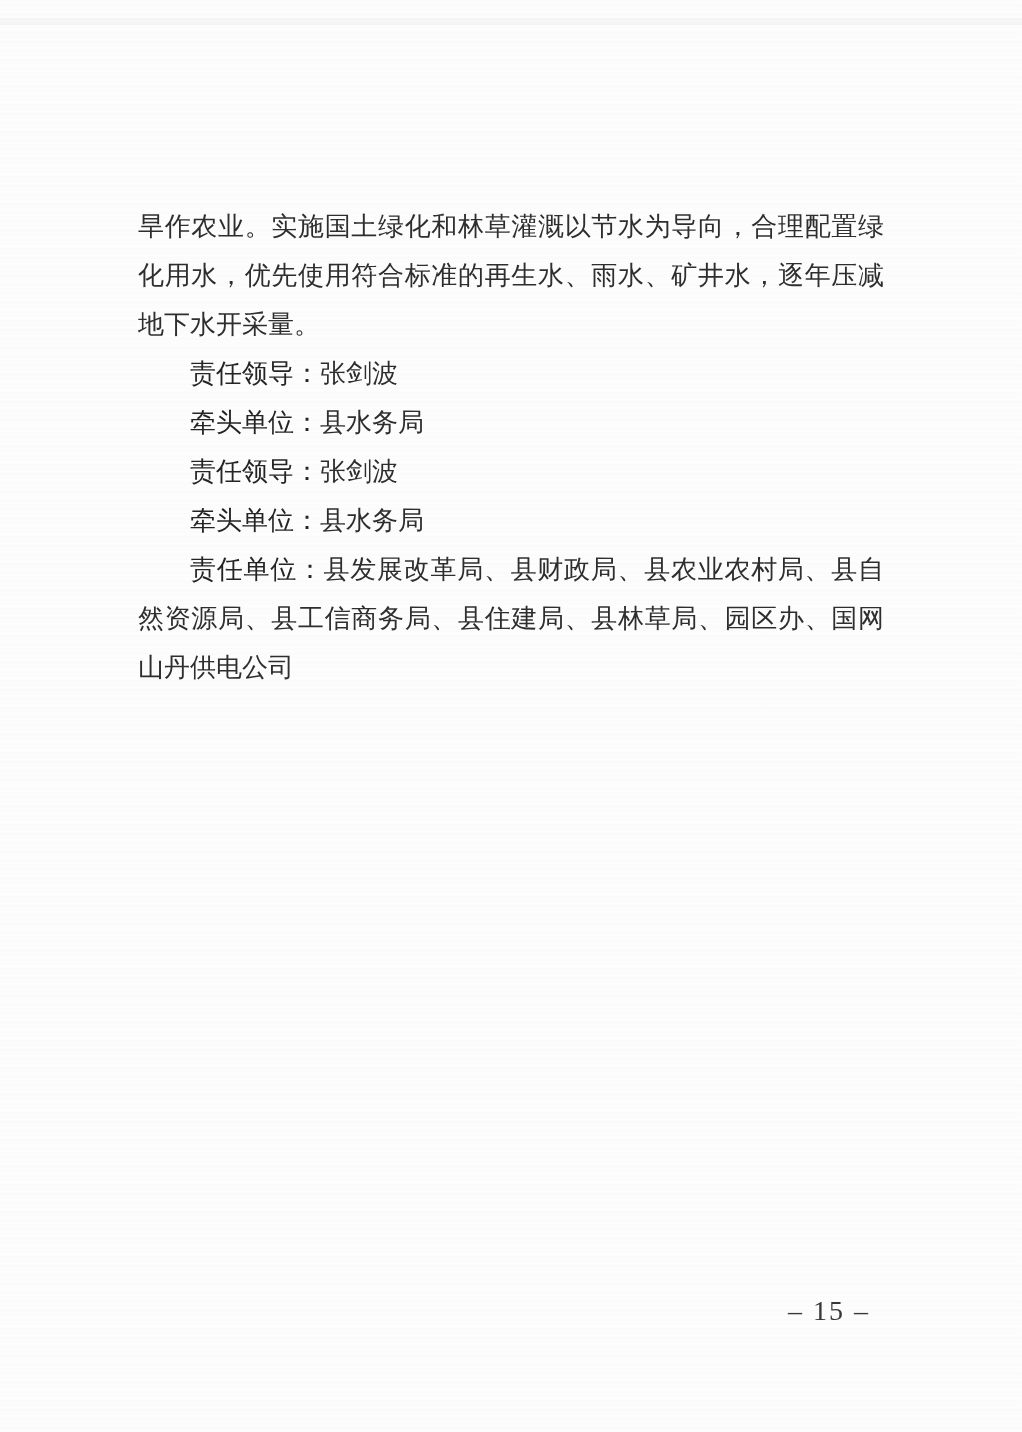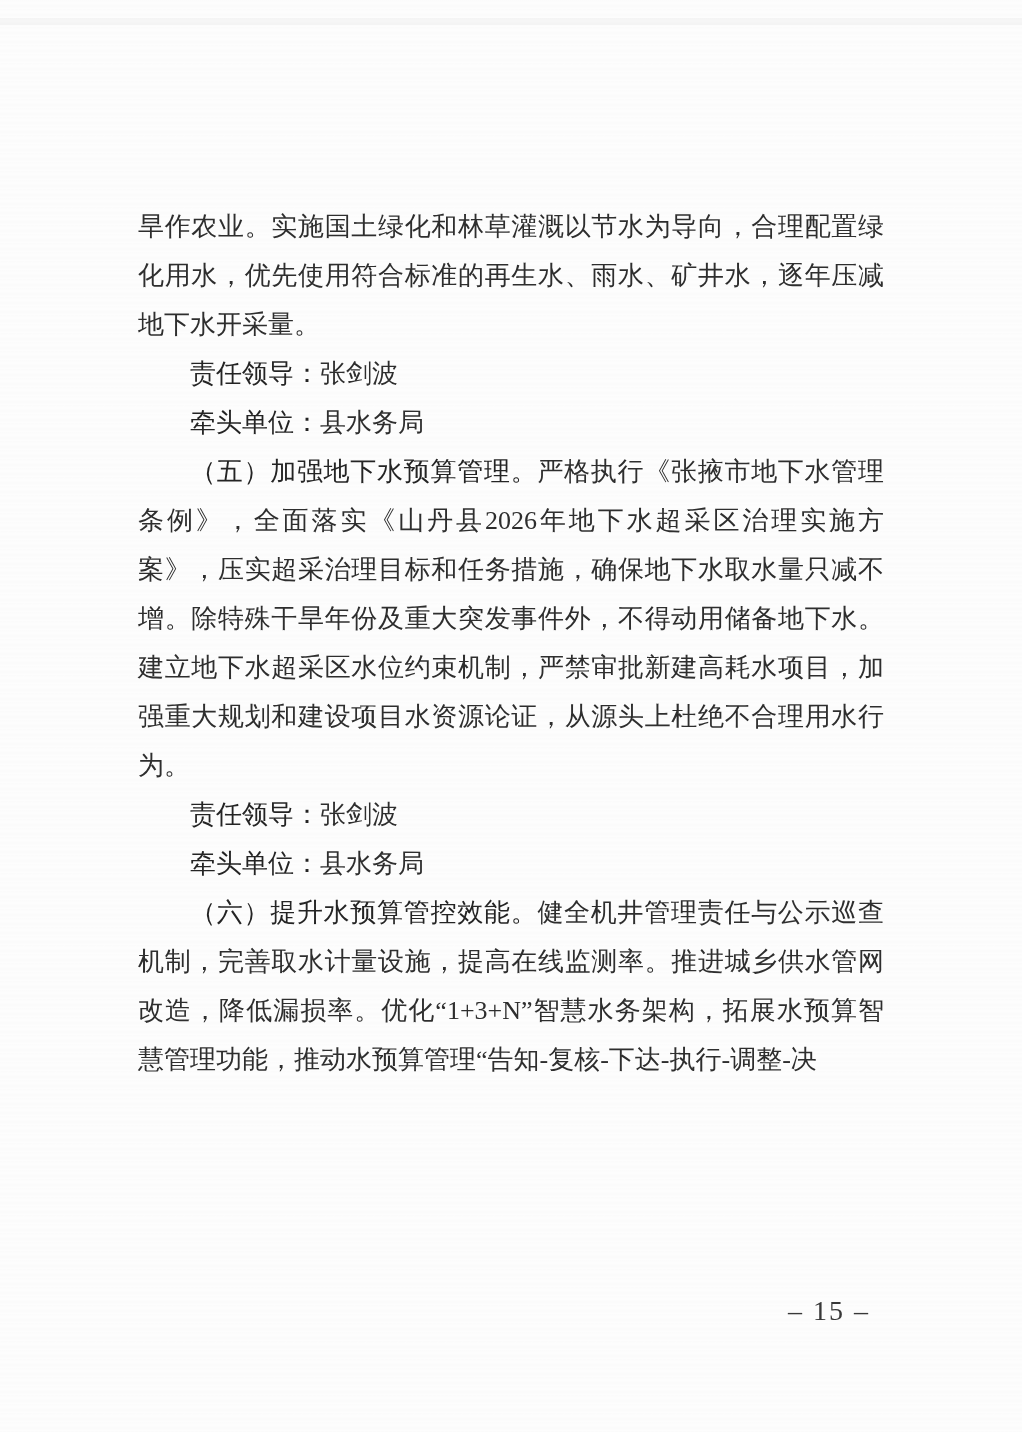--- a/index.html
+++ b/index.html
@@ -83,25 +83,24 @@
 
   <div class="text-block">
 
     <p class="para no-indent"><span>旱作农业。实施国土绿化和林草灌溉以节水为导向，合理配置绿化用水，优先使用符合标准的再生水、雨水、矿井水，逐年压减地下水开采量。</span></p>
 
     <p class="para"><span class="b">责任领导：</span><span>张剑波</span></p>
 
     <p class="para"><span class="b">牵头单位：</span><span>县水务局</span></p>
 
 
-    <p class="para"><span class="b">（五）加强地下水预算管理。</span><span>严格执行《张掖市地下水管理条例》，全面落实《山丹县2026年地下水超采区治理实施方案》，压实超采治理目标和任务措施，确保地下水取水量只减不增。除特殊干旱年份及重大突发事件外，不得动用储备地下水。建立地下水超采区水位约束机制，严禁审批新建高耗水项目，加强重大规划和建设项目水资源论证，从源头上杜绝不合理用水行为。</span></p>
 
     <p class="para"><span class="b">责任领导：</span><span>张剑波</span></p>
 
     <p class="para"><span class="b">牵头单位：</span><span>县水务局</span></p>
 
+    <p class="para"><span class="b">责任单位：</span><span>县发展改革局、县财政局、县农业农村局、县自然资源局、县工信商务局、县住建局、县林草局、园区办、国网山丹供电公司</span></p>
 
-    <p class="para"><span class="b">（六）提升水预算管控效能。</span><span>健全机井管理责任与公示巡查机制，完善取水计量设施，提高在线监测率。推进城乡供水管网改造，降低漏损率。优化“1+3+N”智慧水务架构，拓展水预算智慧管理功能，推动水预算管理“告知-复核-下达-执行-调整-决</span></p>
 
   </div>
 
   <div class="page-number">– 15 –</div>
 </div>
 
 </body></html>

